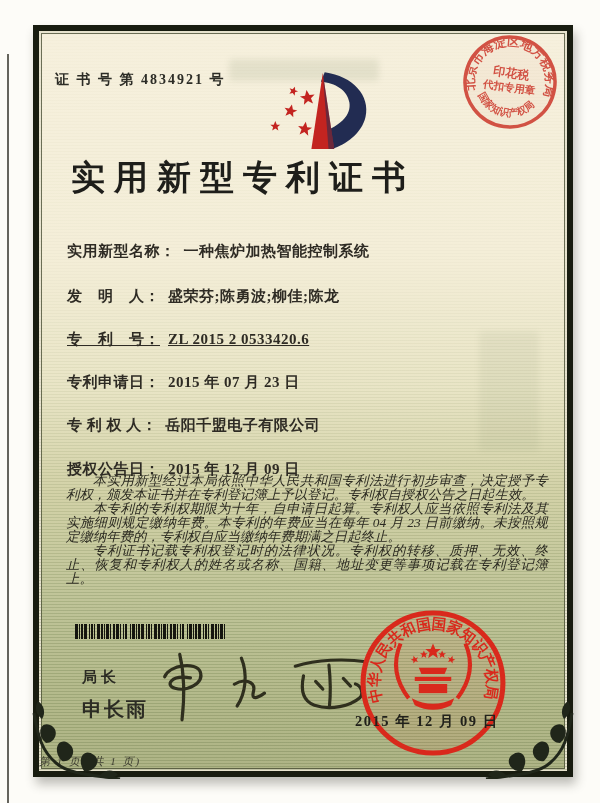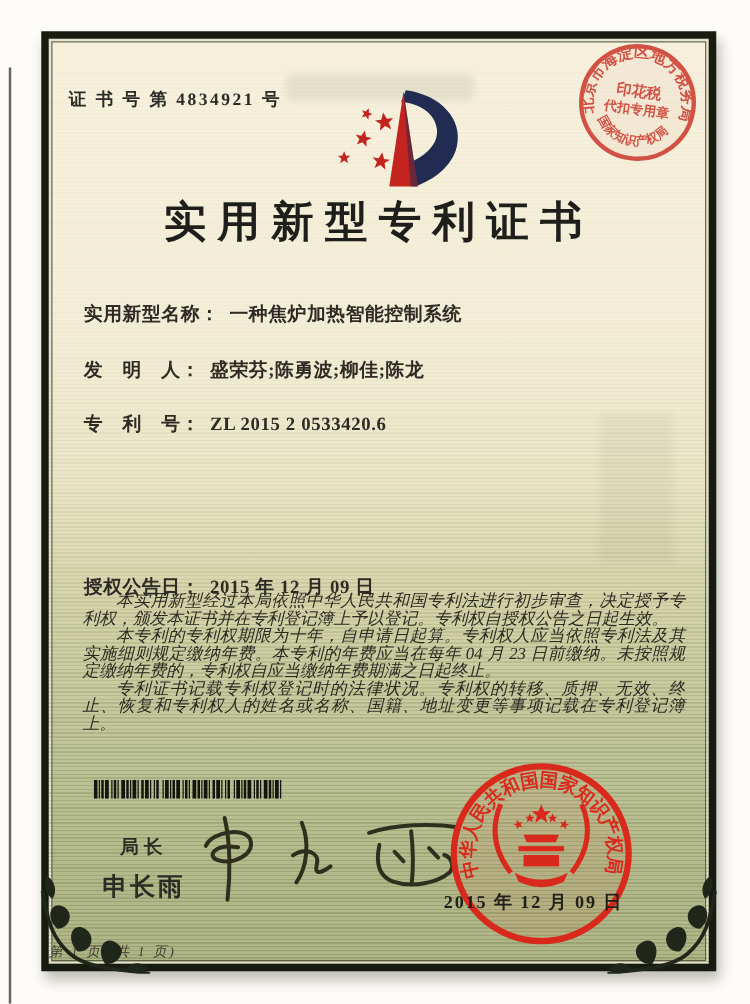--- a/index.html
+++ b/index.html
@@ -17,29 +17,29 @@
   }
   .guilloche{position:absolute;inset:0;pointer-events:none;
     background:repeating-linear-gradient(180deg,rgba(96,112,62,.28) 0 1px,rgba(0,0,0,0) 1px 3px);
     -webkit-mask-image:linear-gradient(180deg,rgba(0,0,0,.06) 0%,rgba(0,0,0,.1) 35%,rgba(0,0,0,.45) 60%,rgba(0,0,0,.85) 80%,#000 100%);
             mask-image:linear-gradient(180deg,rgba(0,0,0,.06) 0%,rgba(0,0,0,.1) 35%,rgba(0,0,0,.45) 60%,rgba(0,0,0,.85) 80%,#000 100%);
   }
   .bleed{position:absolute;filter:blur(3px);opacity:.12;background:#6a7a55;border-radius:4px;}
   .cert-no{position:absolute;left:16px;top:40px;font-size:14px;font-weight:700;letter-spacing:2px;color:#2c2c26;}
   .tax-stamp{position:absolute;left:421px;top:1px;width:100px;height:100px;transform:rotate(8deg);opacity:.92;}
   .logo{position:absolute;left:223px;top:38px;width:114px;height:88px;}
-  .title{position:absolute;left:0;top:124px;width:100%;text-align:center;
-    font-size:34px;font-weight:700;letter-spacing:9px;color:#1e1e1a;}
+  .title{position:absolute;left:0;top:124px;width:100%;
+    font-size:34px;font-weight:700;letter-spacing:9px;color:#1e1e1a;padding-left:32px;}
   .field-row{position:absolute;left:28px;font-size:15px;font-weight:700;color:#2e2b24;letter-spacing:.5px;white-space:nowrap;}
   .field-label{margin-right:8px;}
   .body-text{position:absolute;left:27px;top:443px;width:482px;color:#2b2a21;
     font-size:13.4px;line-height:14px;text-align:justify;font-style:italic;}
   .body-text p{margin:0;text-indent:2em;}
   .barcode{position:absolute;left:36px;top:593px;width:152px;height:15px;}
-  .director-title{position:absolute;left:57px;top:637px;font-size:15px;font-weight:700;letter-spacing:4px;color:#2c2c24;font-family:"Liberation Sans","DejaVu Sans",sans-serif;}
+  .director-title{position:absolute;left:43px;top:637px;font-size:15px;font-weight:700;letter-spacing:4px;color:#2c2c24;font-family:"Liberation Sans","DejaVu Sans",sans-serif;}
   .director-name{position:absolute;left:43px;top:665px;font-size:20px;font-weight:700;letter-spacing:2px;color:#2c2c24;font-family:"Liberation Sans","DejaVu Sans",sans-serif;}
   .signature{position:absolute;left:112px;top:606px;width:238px;height:90px;transform:rotate(-2deg);}
   .seal{position:absolute;left:318px;top:576px;width:152px;height:152px;}
   .seal-date{position:absolute;left:316px;top:681px;font-size:14.5px;font-weight:700;letter-spacing:1.5px;color:#21211b;z-index:6;}
   .page-footer{position:absolute;left:0;top:723px;width:100%;font-size:11px;letter-spacing:2px;color:#3c3c30;font-style:italic;}
   .ornament{position:absolute;width:92px;height:92px;z-index:4;}
   .ornament.bl{left:-9px;bottom:-8px;}
   .ornament.br{right:-9px;bottom:-8px;transform:scaleX(-1);}
 </style>
 </head>
@@ -87,22 +87,28 @@
   </svg>
 
   <div class="title">实用新型专利证书</div>
 
   <div class="field-row" style="top:211px;">
     <span class="field-label">实用新型名称：</span><span>一种焦炉加热智能控制系统</span>
   </div>
   <div class="field-row" style="top:256px;">
     <span class="field-label">发　明　人：</span><span>盛荣芬;陈勇波;柳佳;陈龙</span>
   </div>
-  <div class="field-row" style="top:299px;">
+  <div class="field-row" style="top:299px;text-decoration:underline;">
     <span class="field-label">专　利　号：</span><span>ZL 2015 2 0533420.6</span>
+  </div>
+  <div class="field-row" style="top:342px;">
+    <span class="field-label">专利申请日：</span><span>2015 年 07 月 23 日</span>
+  </div>
+  <div class="field-row" style="top:385px;">
+    <span class="field-label">专 利 权 人：</span><span>岳阳千盟电子有限公司</span>
   </div>
   <div class="field-row" style="top:429px;">
     <span class="field-label">授权公告日：</span><span>2015 年 12 月 09 日</span>
   </div>
 
   <div class="body-text">
     <p>本实用新型经过本局依照中华人民共和国专利法进行初步审查，决定授予专利权，颁发本证书并在专利登记簿上予以登记。专利权自授权公告之日起生效。</p>
     <p>本专利的专利权期限为十年，自申请日起算。专利权人应当依照专利法及其实施细则规定缴纳年费。本专利的年费应当在每年 04 月 23 日前缴纳。未按照规定缴纳年费的，专利权自应当缴纳年费期满之日起终止。</p>
     <p>专利证书记载专利权登记时的法律状况。专利权的转移、质押、无效、终止、恢复和专利权人的姓名或名称、国籍、地址变更等事项记载在专利登记簿上。</p>
   </div>

